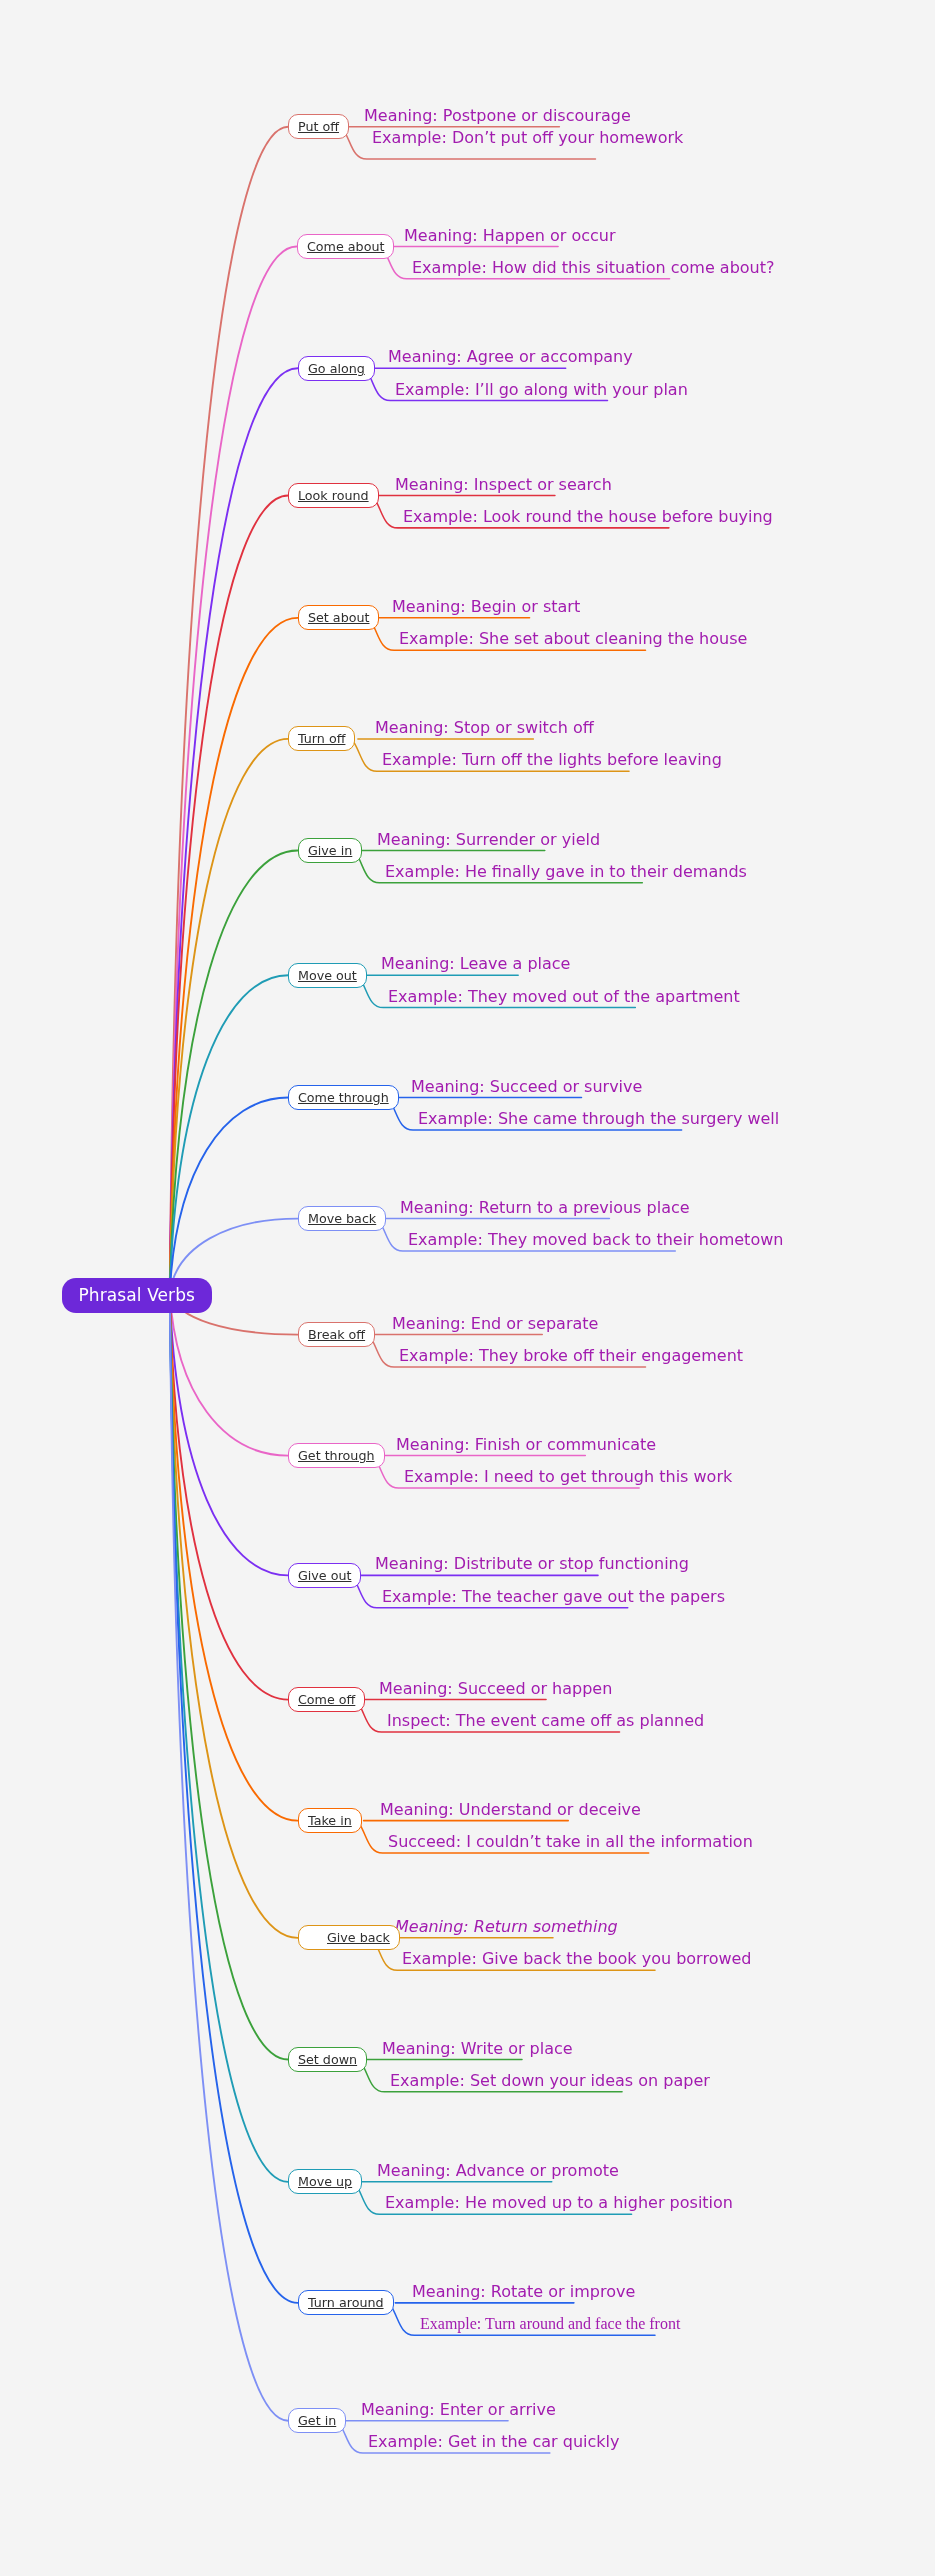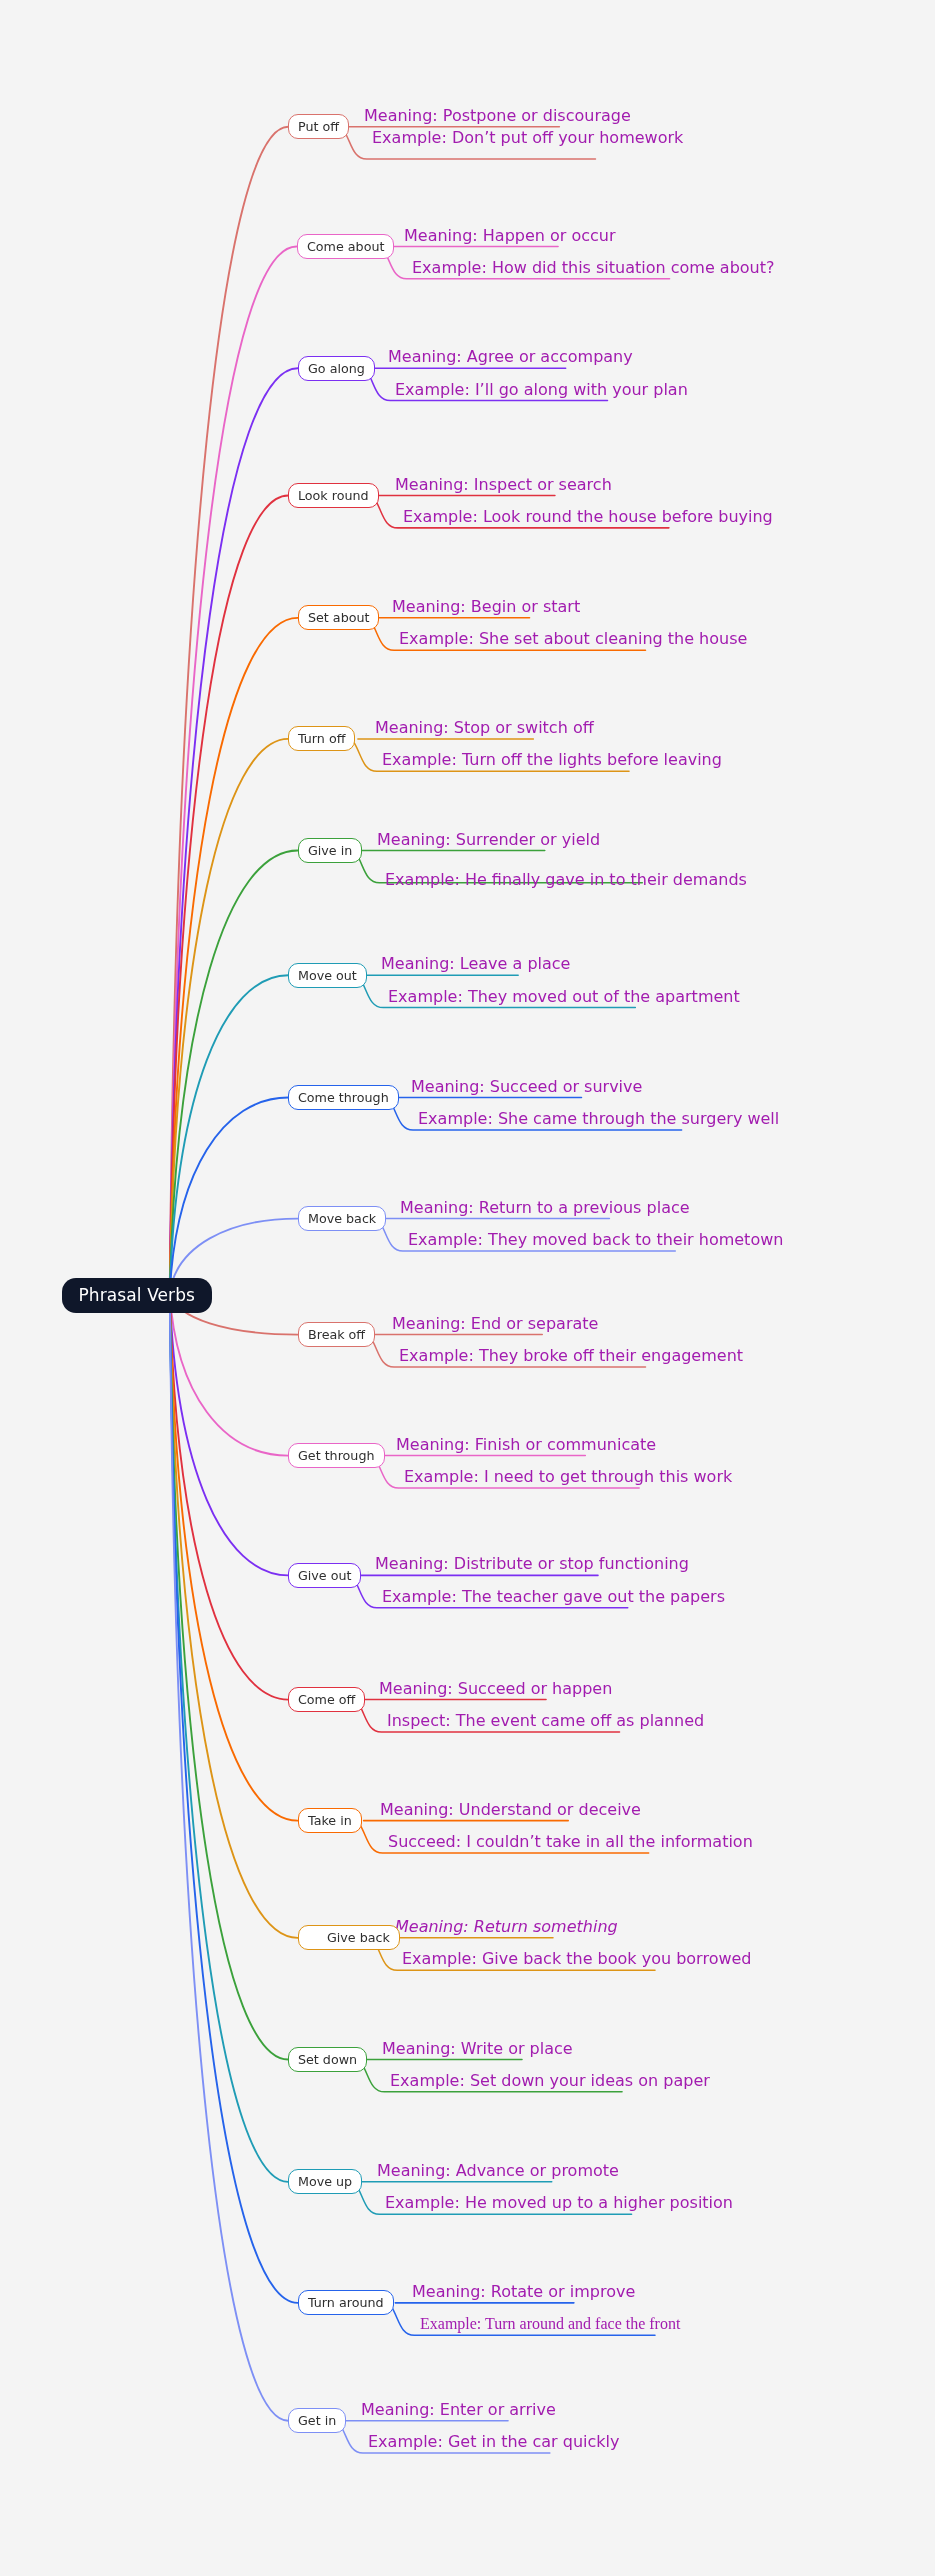--- a/index.html
+++ b/index.html
@@ -10,21 +10,21 @@
     font-family:"DejaVu Sans","Liberation Sans",sans-serif;
     overflow:hidden;
     position:relative;
   }
   #mindmap { position:absolute; inset:0; width:935px; height:2576px; }
   .mm-svg { position:absolute; left:0; top:0; width:935px; height:2576px; pointer-events:none; }
 
   
   .root-node{
     position:absolute;
-    background:#0f172a;
+    background:#6d28d9;
     color:#ffffff;
     border-radius:14px;
     padding:7.6px 16.5px;
     font-size:17px;
     letter-spacing:0.1px;
     white-space:nowrap;
     line-height:1.15;
     z-index:5;
   }
 
@@ -33,20 +33,21 @@
     position:absolute;
     background:#ffffff;
     border-radius:10px;
     border:1.9px solid #999;
     padding:3.8px 9px 4.4px;
     font-size:12.7px;
     color:#2f2f2f;
     white-space:nowrap;
     line-height:1.18;
     z-index:4;
+    text-decoration:underline;
   }
 
   
   .leaf{
     position:absolute;
     font-size:16px;
     color:#a21caf;
     white-space:nowrap;
     line-height:1.2;
     z-index:3;
@@ -137,21 +138,21 @@
       <div class="leaf" style="left: 395px; top: 475px;">Meaning: Inspect or search</div>
       <div class="leaf" style="left: 403px; top: 507px;">Example: Look round the house before buying</div>
       <div class="verb-node" style="left: 298px; top: 605px; border-color: rgb(249, 106, 0);"><span>Set about</span></div>
       <div class="leaf" style="left: 392px; top: 597px;">Meaning: Begin or start</div>
       <div class="leaf" style="left: 399px; top: 629px;">Example: She set about cleaning the house</div>
       <div class="verb-node" style="left: 288px; top: 726px; border-color: rgb(221, 148, 22);"><span>Turn off</span></div>
       <div class="leaf" style="left: 375px; top: 718px;">Meaning: Stop or switch off</div>
       <div class="leaf" style="left: 382px; top: 750px;">Example: Turn off the lights before leaving</div>
       <div class="verb-node" style="left: 298px; top: 838px; border-color: rgb(59, 161, 59);"><span>Give in</span></div>
       <div class="leaf" style="left: 377px; top: 830px;">Meaning: Surrender or yield</div>
-      <div class="leaf" style="left: 385px; top: 862px; margin-top: 8px;">Example: He finally gave in to their demands</div>
+      <div class="leaf" style="left: 385px; top: 862px;">Example: He finally gave in to their demands</div>
       <div class="verb-node" style="left: 288px; top: 963px; border-color: rgb(31, 156, 181);"><span>Move out</span></div>
       <div class="leaf" style="left: 381px; top: 954px;">Meaning: Leave a place</div>
       <div class="leaf" style="left: 388px; top: 987px;">Example: They moved out of the apartment</div>
       <div class="verb-node" style="left: 288px; top: 1085px; border-color: rgb(37, 99, 235);"><span>Come through</span></div>
       <div class="leaf" style="left: 411px; top: 1077px;">Meaning: Succeed or survive</div>
       <div class="leaf" style="left: 418px; top: 1109px;">Example: She came through the surgery well</div>
       <div class="verb-node" style="left: 298px; top: 1206px; border-color: rgb(125, 143, 245); padding-left: 9px;"><span>Move back</span></div>
       <div class="leaf" style="left: 400px; top: 1198px;">Meaning: Return to a previous place</div>
       <div class="leaf" style="left: 408px; top: 1230px;">Example: They moved back to their hometown</div>
       <div class="verb-node" style="left: 298px; top: 1322px; border-color: rgb(217, 114, 108);"><span>Break off</span></div>

